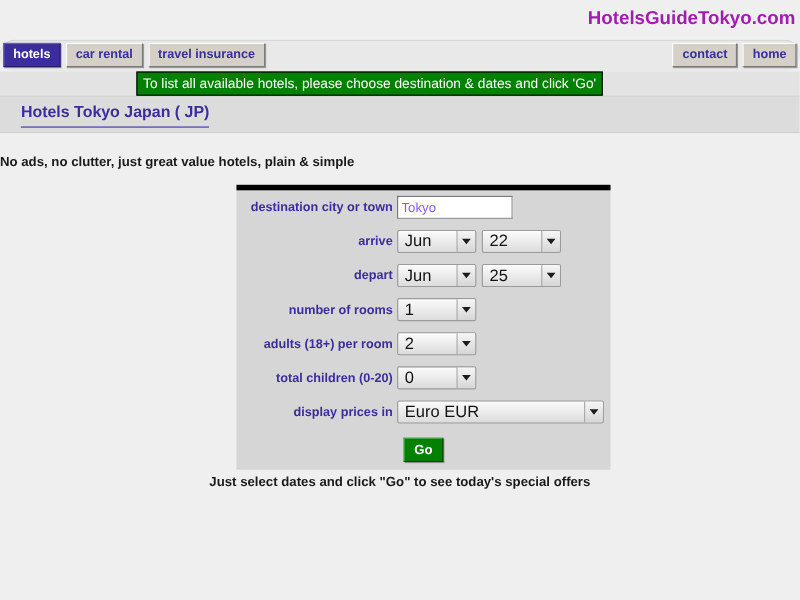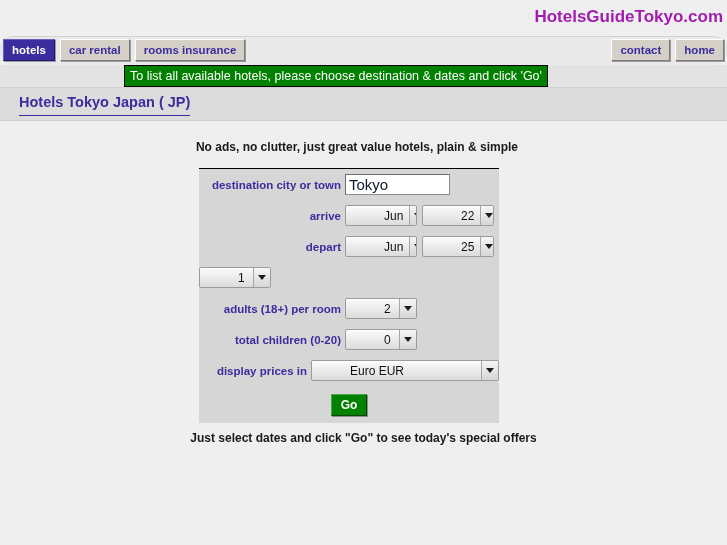--- a/index.html
+++ b/index.html
@@ -123,36 +123,36 @@
   .content {
     position: relative;
     background: #efefef;
     height: 426px;
   }
   .tagline {
     position: absolute;
     top: 19px;
     left: 0;
     width: 714px;
-    text-align: center;
+    text-align: left;
     font-size: 12px;
     font-weight: bold;
     color: #1a1a1a;
     white-space: nowrap;
   }
 
   
   .form-panel {
     position: absolute;
-    left: 199px;
+    left: 215px;
     top: 47px;
-    width: 300px;
+    width: 340px;
     height: 254px;
     background: #d6d6d6;
-    border-top: 1px solid #000000;
+    border-top: 5px solid #000000;
   }
   .form-row {
     display: flex;
     align-items: center;
     justify-content: flex-start;
     height: 31px;
   }
   .form-label {
     width: 142px;
     text-align: right;
@@ -162,22 +162,22 @@
     color: #3b2d9e;
     white-space: nowrap;
   }
   .form-field { display: flex; align-items: center; gap: 5px; }
 
   
   .text-input {
     width: 97px;
     height: 17px;
     font-family: "Liberation Sans", sans-serif;
-    font-size: 15px;
-    color: #0f172a;
+    font-size: 12px;
+    color: #8b5cf6;
     background: #ffffff;
     border: 1px solid #8d8d8d;
     border-top-color: #6e6e6e;
     border-left-color: #6e6e6e;
     padding: 1px 3px;
     box-sizing: content-box;
     outline: none;
   }
 
   
@@ -190,24 +190,23 @@
     background: linear-gradient(#fbfbfb, #dcdcdc);
     box-shadow: 0 1px 0 rgba(255,255,255,0.7) inset;
     cursor: pointer;
     overflow: hidden;
   }
   .select .sel-value {
     flex: 1 1 auto;
     display: flex;
     align-items: center;
     padding: 0 6px;
-    font-size: 12px;
+    font-size: 15px;
     color: #111;
     white-space: nowrap;
-    margin-left: 32px;
   }
   .select .sel-arrow {
     flex: 0 0 16px;
     border-left: 1px solid #a6a6a6;
     display: flex;
     align-items: center;
     justify-content: center;
     background: linear-gradient(#f6f6f6, #d6d6d6);
   }
   .select .sel-arrow i {
@@ -258,21 +257,21 @@
 <body>
 
 <div class="brand-bar">
   <div class="brand-title">HotelsGuideTokyo.com</div>
 </div>
 
 <div class="nav-bar">
   <div class="nav-left">
     <div class="tab active">hotels</div>
     <div class="tab">car rental</div>
-    <div class="tab">rooms insurance</div>
+    <div class="tab">travel insurance</div>
   </div>
   <div class="nav-right">
     <div class="tab">contact</div>
     <div class="tab">home</div>
   </div>
 </div>
 
 <div class="notice-strip">
   <div class="notice-banner">To list all available hotels, please choose destination &amp; dates and click 'Go'</div>
 </div>
@@ -324,20 +323,21 @@
         <div class="select sel-day">
           <span class="sel-value">25</span>
           <span class="sel-arrow">
               <i></i>
             </span>
         </div>
       </div>
     </div>
 
     <div class="form-row">
+      <div class="form-label">number of rooms</div>
       <div class="form-field">
         <div class="select sel-small">
           <span class="sel-value">1</span>
           <span class="sel-arrow">
               <i></i>
             </span>
         </div>
       </div>
     </div>
 

